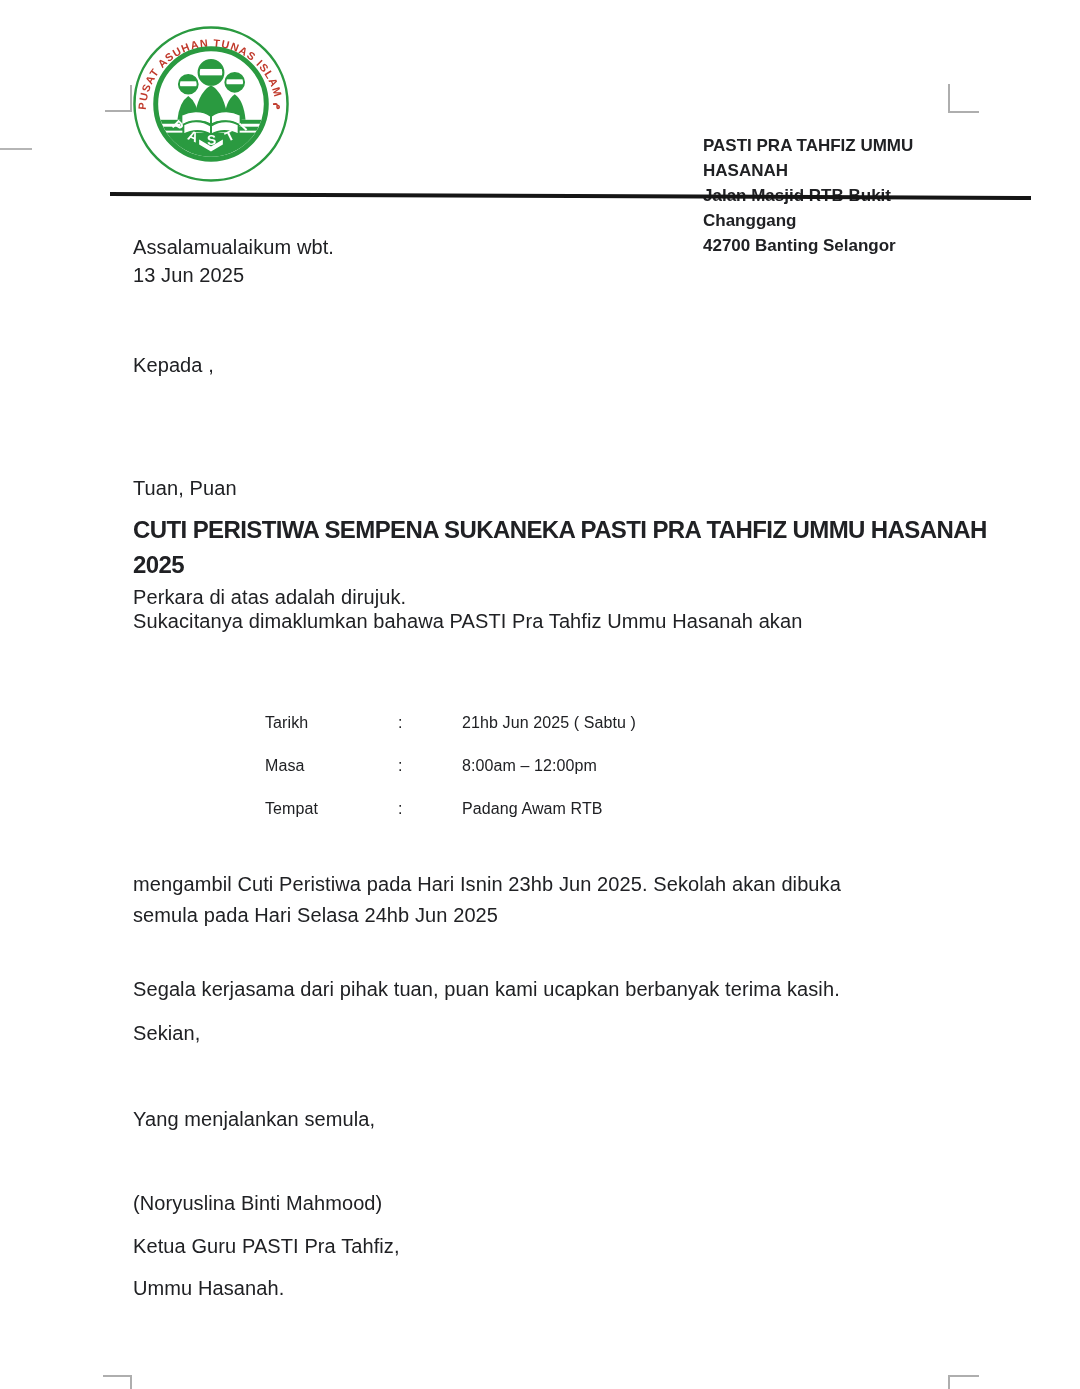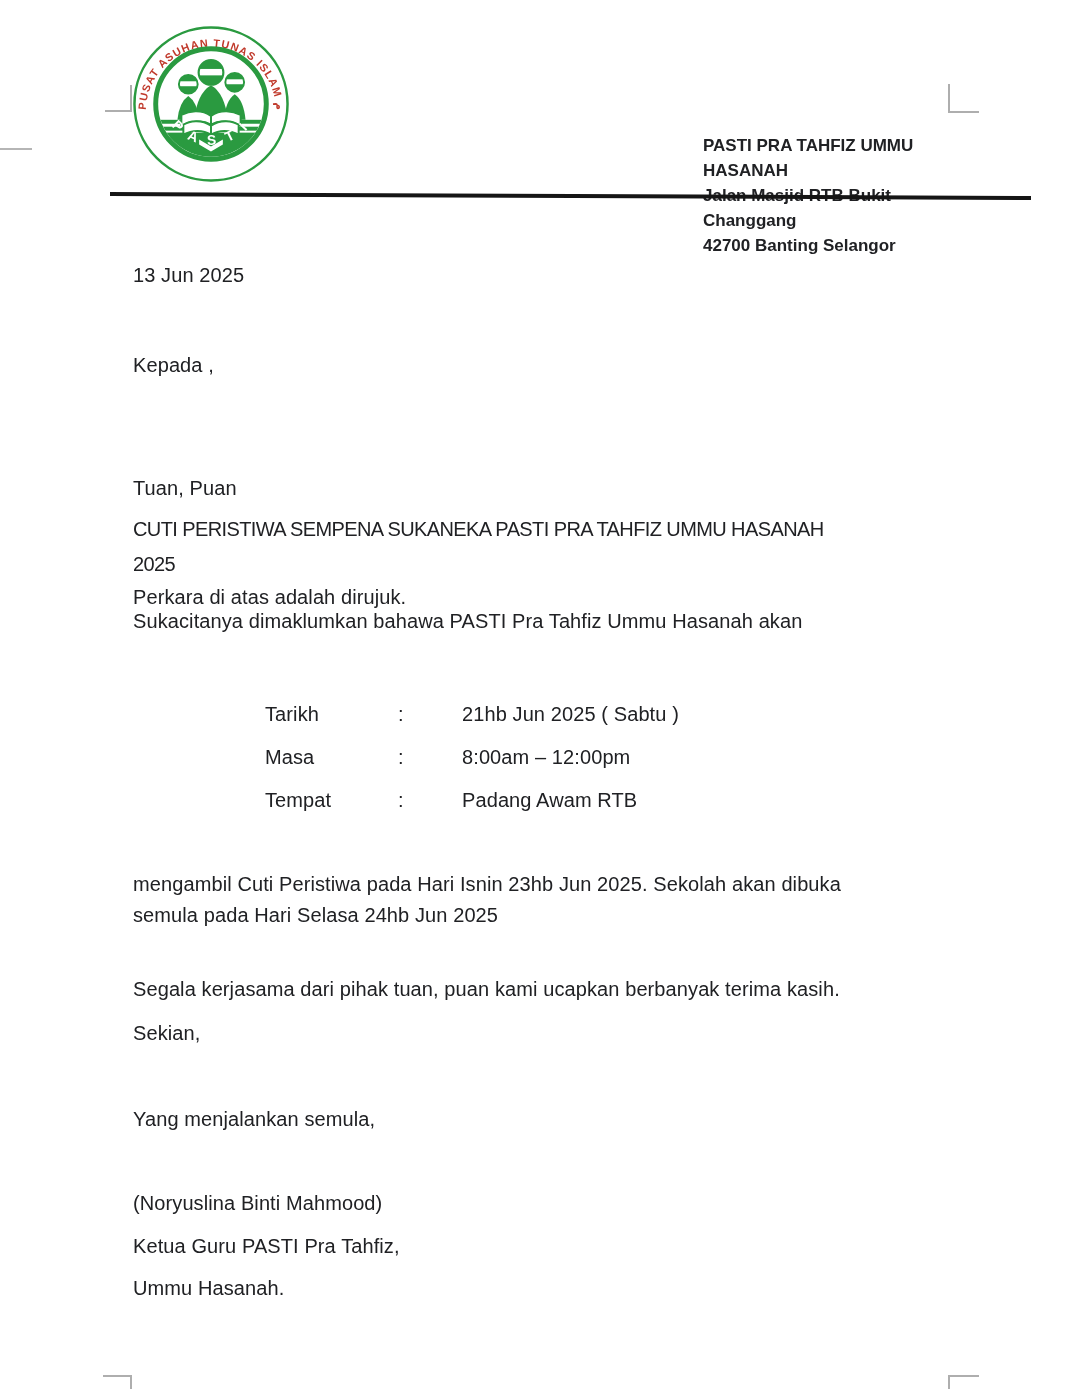--- a/index.html
+++ b/index.html
@@ -4,35 +4,35 @@
 <style>
   html,body{margin:0;padding:0;background:#fff;}
   .page{
     position:relative;width:1080px;height:1389px;background:#ffffff;overflow:hidden;
     font-family:"Liberation Sans","DejaVu Sans",sans-serif;color:#202124;
   }
   .abs{position:absolute;}
   .line{font-size:20px;line-height:31px;letter-spacing:.1px;white-space:nowrap;}
   .bold{font-weight:700;}
   .body-block{left:133px;width:840px;}
-  .heading{font-size:20px;font-weight:400;line-height:35px;letter-spacing:-0.6px;white-space:nowrap;}
+  .heading{font-size:24px;font-weight:700;line-height:35px;letter-spacing:-0.6px;white-space:nowrap;}
   .addr{left:703px;top:133px;width:260px;font-size:17px;line-height:25px;font-weight:bold;}
   .addr div{white-space:nowrap;}
   .divider{
     left:110px;top:192px;width:921px;height:4px;background:#151515;
     transform:rotate(0.25deg);transform-origin:left top;z-index:6;
   }
   .edge-dash{left:0;top:148px;width:32px;height:2px;background:#b5b5b5;}
   .bracket{border:0 solid #aeaeae;z-index:4;}
   .br-tl{left:105px;top:85px;width:25px;height:25px;border-right-width:2px;border-bottom-width:2px;}
   .br-tr{left:948px;top:84px;width:29px;height:27px;border-left-width:2px;border-bottom-width:2px;}
   .br-bl{left:103px;top:1375px;width:27px;height:14px;border-top-width:2px;border-right-width:2px;}
   .br-br{left:948px;top:1375px;width:29px;height:14px;border-top-width:2px;border-left-width:2px;}
   .logo{left:132px;top:25px;width:158px;height:158px;z-index:3;}
-  .tbl-row{display:flex;height:31px;margin-bottom:12px;font-size:20px;line-height:31px;letter-spacing:.1px;}
+  .tbl-row{display:flex;height:31px;margin-bottom:12px;font-size:16px;line-height:31px;letter-spacing:.1px;margin-top:8px;}
   .tbl-indent{width:132px;}
   .tbl-label{width:133px;}
   .tbl-sep{width:64px;}
   .tbl-value{flex:1;white-space:nowrap;}
 </style>
 </head>
 <body>
 
 <div class="page">
 
@@ -94,20 +94,21 @@
   <div class="abs addr">
     <div>PASTI PRA TAHFIZ UMMU</div>
     <div>HASANAH</div>
     <div>Jalan Masjid RTB Bukit</div>
     <div>Changgang</div>
     <div>42700 Banting Selangor</div>
   </div>
 
   <div class="abs divider"></div>
 
+  <div class="abs line body-block" style="top:232px;">Assalamualaikum wbt.</div>
   <div class="abs line body-block" style="top:260px;">13 Jun 2025</div>
 
   <div class="abs line body-block" style="top:350px;">Kepada ,</div>
 
   <div class="abs line body-block" style="top:473px;">Tuan, Puan</div>
 
   <div class="abs body-block" style="top:512px;">
     <div class="heading">CUTI PERISTIWA SEMPENA SUKANEKA PASTI PRA TAHFIZ UMMU HASANAH</div>
     <div class="heading">2025</div>
   </div>

